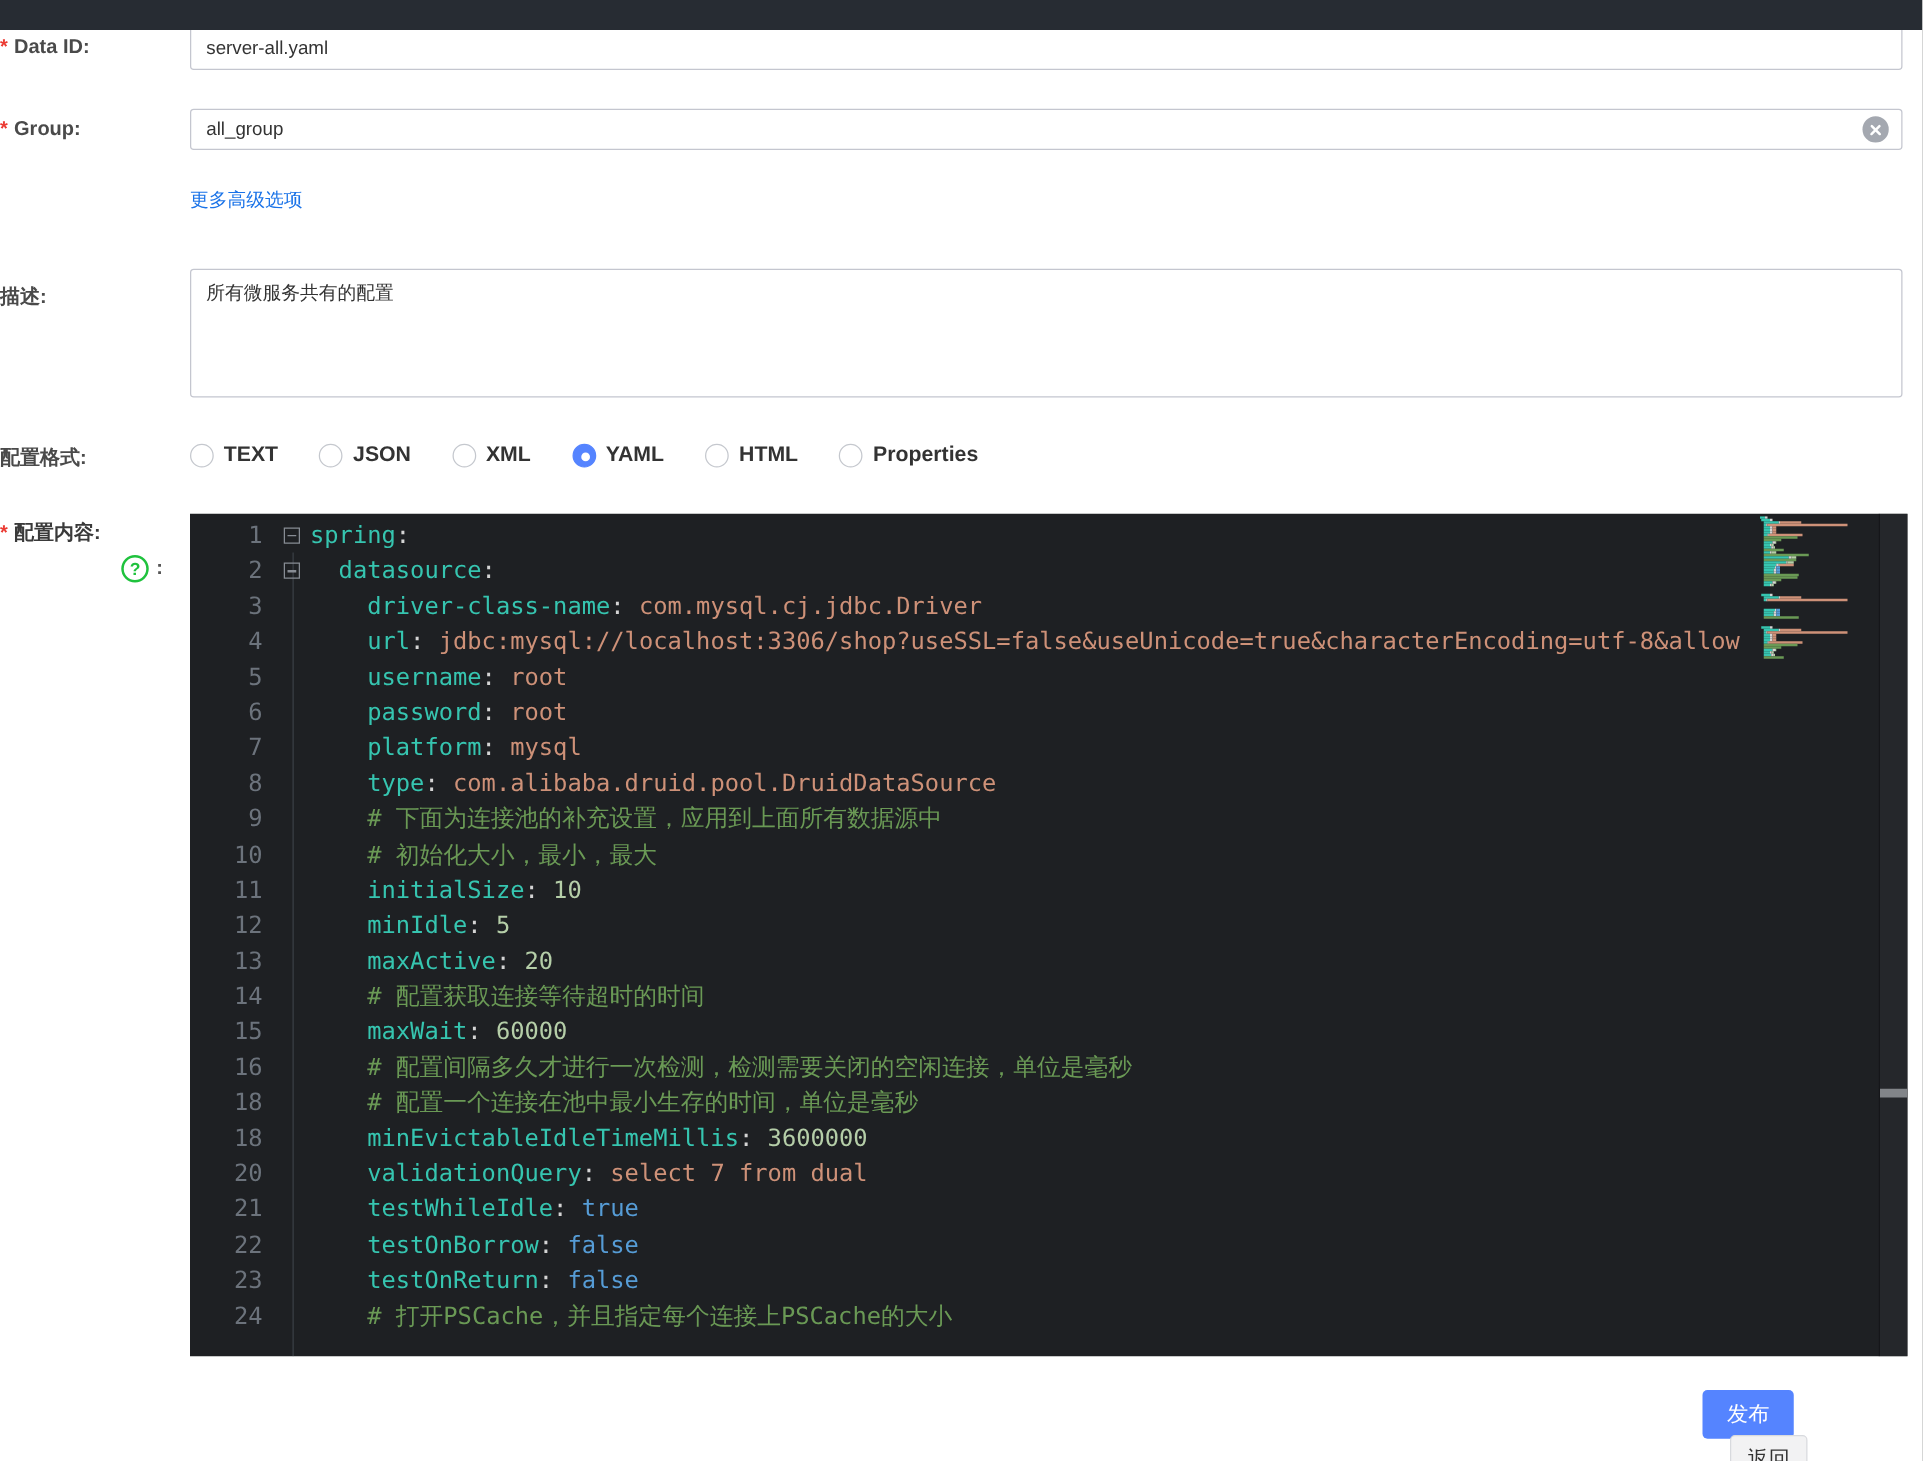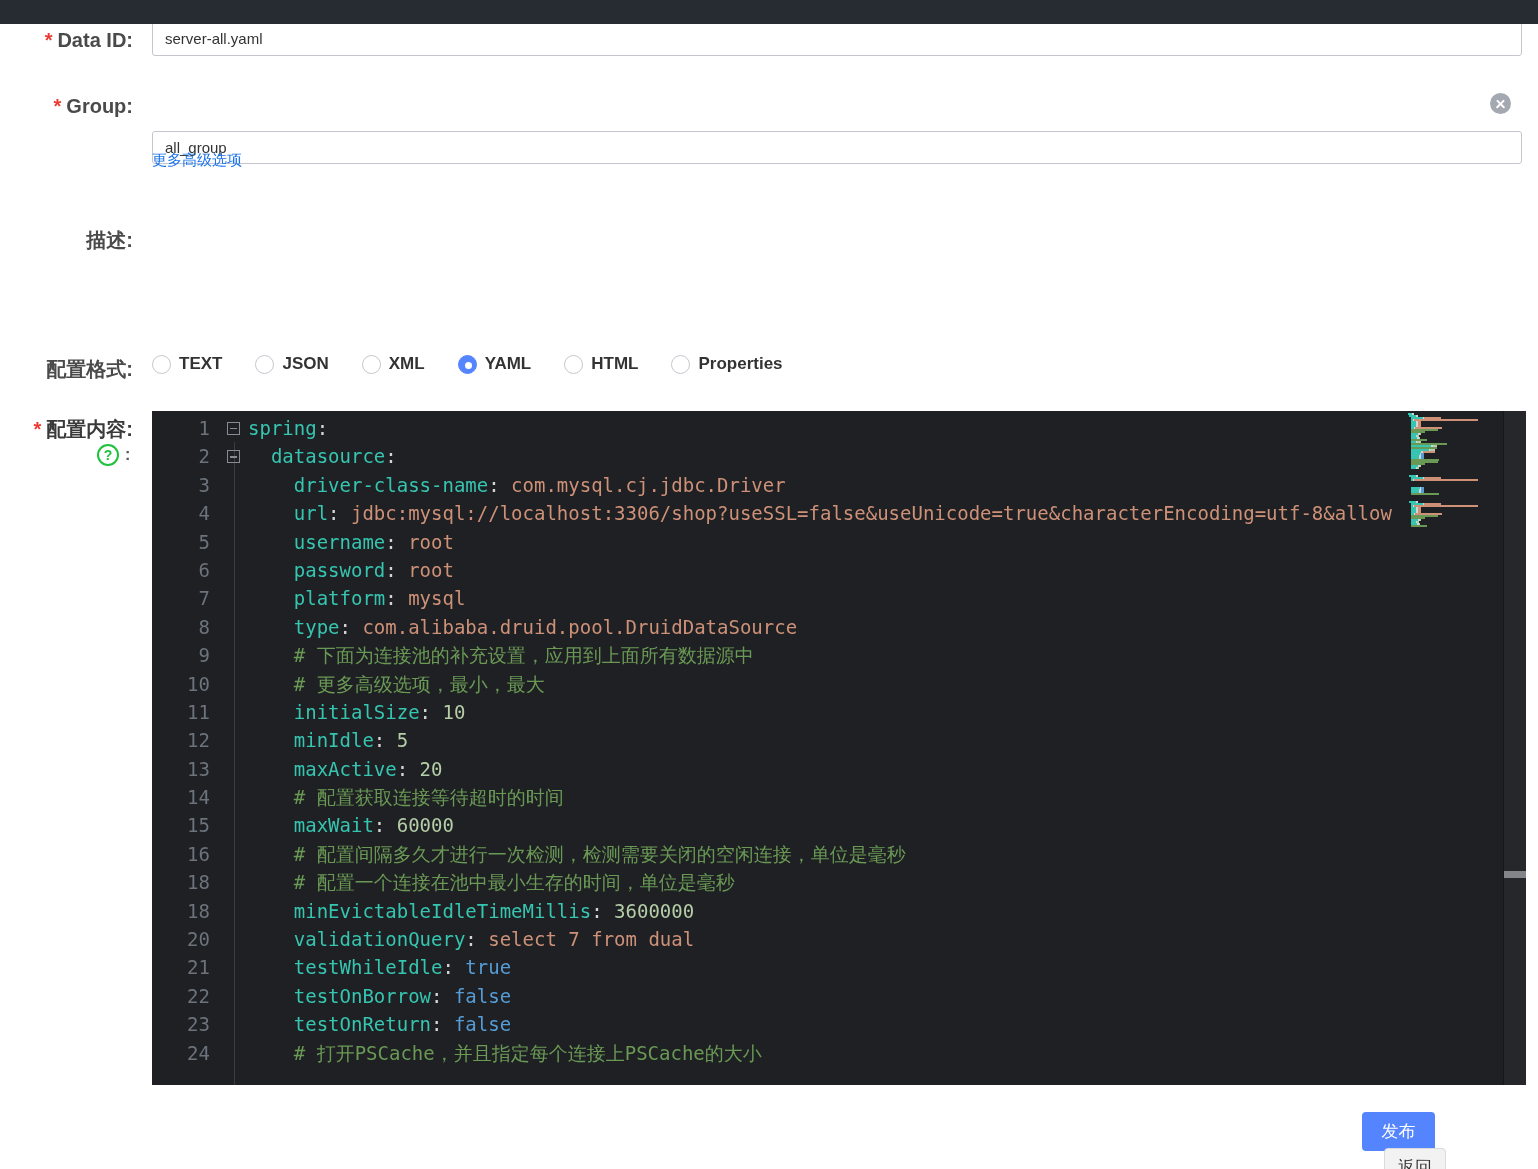--- a/index.html
+++ b/index.html
@@ -4,26 +4,26 @@
 <style>
   * { box-sizing: border-box; margin: 0; padding: 0; }
   html,body { background:#ffffff; }
   body { font-family: "Liberation Sans", "DejaVu Sans", sans-serif; }
   .page { position: relative; width: 1538px; height: 1169px; background:#fff; overflow: hidden; }
 
   
   .topbar { position:absolute; left:0; top:0; width:1538px; height:24px; background:var(--topbar,#272c33); z-index:5; }
 
   
-  .flabel { position:absolute; left:0; width:133px; text-align:right; font-weight:bold; font-size:20px; color:#4a4a4a; white-space:nowrap; }
+  .flabel { position:absolute; left:0; width:133px; text-align:left; font-weight:bold; font-size:16px; color:#4a4a4a; white-space:nowrap; }
   .req { color:var(--required,#eb3a32); margin-right:5px; font-weight:bold; }
 
   .tinput { position:absolute; left:152px; width:1370px; height:33px; border:1px solid #c4c6cf; border-radius:3px; font-size:15px; color:#333; padding:0 34px 0 12px; font-family:"Liberation Sans","DejaVu Sans",sans-serif; outline:none; background:#fff; }
   #dataid-input { top:21px; height:35px; }
-  #group-input { top:87px;margin-top:44px; }
+  #group-input { top:87px; }
 
   .clear-icon { position:absolute; left:1490px; top:93px; width:21px; height:21px; border-radius:50%; background:#a4a8b0; cursor:pointer; z-index:2; }
   .clear-icon::before, .clear-icon::after { content:""; position:absolute; left:5px; top:9.5px; width:11px; height:2.4px; background:#fff; border-radius:1px; }
   .clear-icon::before { transform:rotate(45deg); }
   .clear-icon::after { transform:rotate(-45deg); }
 
   .adv-link { position:absolute; left:152px; top:151px; font-size:15px; color:var(--link,#1a73e8); text-decoration:none; cursor:pointer; }
 
   .desc-area { position:absolute; left:152px; top:215px; width:1370px; height:103px; border:1px solid #c4c6cf; border-radius:3px; resize:none; font-size:15px; color:#333; padding:9px 12px; font-family:"Liberation Sans","DejaVu Sans",sans-serif; outline:none; }
 
@@ -87,20 +87,21 @@
     <span class="req">*</span><span>Group:</span>
   </div>
   <input id="group-input" class="tinput" type="text" value="all_group" style="">
   <span class="clear-icon"></span>
 
   <a class="adv-link">更多高级选项</a>
 
   <div class="flabel" style="top:227px;">
     <span>描述:</span>
   </div>
+  <textarea class="desc-area" style="">所有微服务共有的配置</textarea>
 
   <div class="flabel" style="top:356px;">
     <span>配置格式:</span>
   </div>
   <div class="radio-row">
       <label class="radio-item">
         <span class="radio"></span>
         <span class="radio-label">TEXT</span>
       </label>
       <label class="radio-item">
@@ -138,21 +139,21 @@
     <div class="code-lines">
         <div class="code-line"><span class="ln">1</span><span class="fold"><span class="fold-box"></span></span><span class="code"><span class="tok-key">spring</span><span class="tok-p">:</span></span></div>
         <div class="code-line"><span class="ln">2</span><span class="fold"><span class="fold-box"></span></span><span class="code"><span class="tok-key">  datasource</span><span class="tok-p">:</span></span></div>
         <div class="code-line"><span class="ln">3</span><span class="fold"></span><span class="code"><span class="tok-key">    driver-class-name</span><span class="tok-p">:</span><span class="tok-str"> com.mysql.cj.jdbc.Driver</span></span></div>
         <div class="code-line"><span class="ln">4</span><span class="fold"></span><span class="code"><span class="tok-key">    url</span><span class="tok-p">:</span><span class="tok-str"> jdbc:mysql://localhost:3306/shop?useSSL=false&amp;useUnicode=true&amp;characterEncoding=utf-8&amp;allow</span></span></div>
         <div class="code-line"><span class="ln">5</span><span class="fold"></span><span class="code"><span class="tok-key">    username</span><span class="tok-p">:</span><span class="tok-str"> root</span></span></div>
         <div class="code-line"><span class="ln">6</span><span class="fold"></span><span class="code"><span class="tok-key">    password</span><span class="tok-p">:</span><span class="tok-str"> root</span></span></div>
         <div class="code-line"><span class="ln">7</span><span class="fold"></span><span class="code"><span class="tok-key">    platform</span><span class="tok-p">:</span><span class="tok-str"> mysql</span></span></div>
         <div class="code-line"><span class="ln">8</span><span class="fold"></span><span class="code"><span class="tok-key">    type</span><span class="tok-p">:</span><span class="tok-str"> com.alibaba.druid.pool.DruidDataSource</span></span></div>
         <div class="code-line"><span class="ln">9</span><span class="fold"></span><span class="code"><span class="tok-c">    # 下面为连接池的补充设置，应用到上面所有数据源中</span></span></div>
-        <div class="code-line"><span class="ln">10</span><span class="fold"></span><span class="code"><span class="tok-c">    # 更多高级选项，最小，最大</span></span></div>
+        <div class="code-line"><span class="ln">10</span><span class="fold"></span><span class="code"><span class="tok-c">    # 初始化大小，最小，最大</span></span></div>
         <div class="code-line"><span class="ln">11</span><span class="fold"></span><span class="code"><span class="tok-key">    initialSize</span><span class="tok-p">:</span><span class="tok-num"> 10</span></span></div>
         <div class="code-line"><span class="ln">12</span><span class="fold"></span><span class="code"><span class="tok-key">    minIdle</span><span class="tok-p">:</span><span class="tok-num"> 5</span></span></div>
         <div class="code-line"><span class="ln">13</span><span class="fold"></span><span class="code"><span class="tok-key">    maxActive</span><span class="tok-p">:</span><span class="tok-num"> 20</span></span></div>
         <div class="code-line"><span class="ln">14</span><span class="fold"></span><span class="code"><span class="tok-c">    # 配置获取连接等待超时的时间</span></span></div>
         <div class="code-line"><span class="ln">15</span><span class="fold"></span><span class="code"><span class="tok-key">    maxWait</span><span class="tok-p">:</span><span class="tok-num"> 60000</span></span></div>
         <div class="code-line"><span class="ln">16</span><span class="fold"></span><span class="code"><span class="tok-c">    # 配置间隔多久才进行一次检测，检测需要关闭的空闲连接，单位是毫秒</span></span></div>
         <div class="code-line"><span class="ln">18</span><span class="fold"></span><span class="code"><span class="tok-c">    # 配置一个连接在池中最小生存的时间，单位是毫秒</span></span></div>
         <div class="code-line"><span class="ln">18</span><span class="fold"></span><span class="code"><span class="tok-key">    minEvictableIdleTimeMillis</span><span class="tok-p">:</span><span class="tok-num"> 3600000</span></span></div>
         <div class="code-line"><span class="ln">20</span><span class="fold"></span><span class="code"><span class="tok-key">    validationQuery</span><span class="tok-p">:</span><span class="tok-str"> select 7 from dual</span></span></div>
         <div class="code-line"><span class="ln">21</span><span class="fold"></span><span class="code"><span class="tok-key">    testWhileIdle</span><span class="tok-p">:</span><span class="tok-bool"> true</span></span></div>

